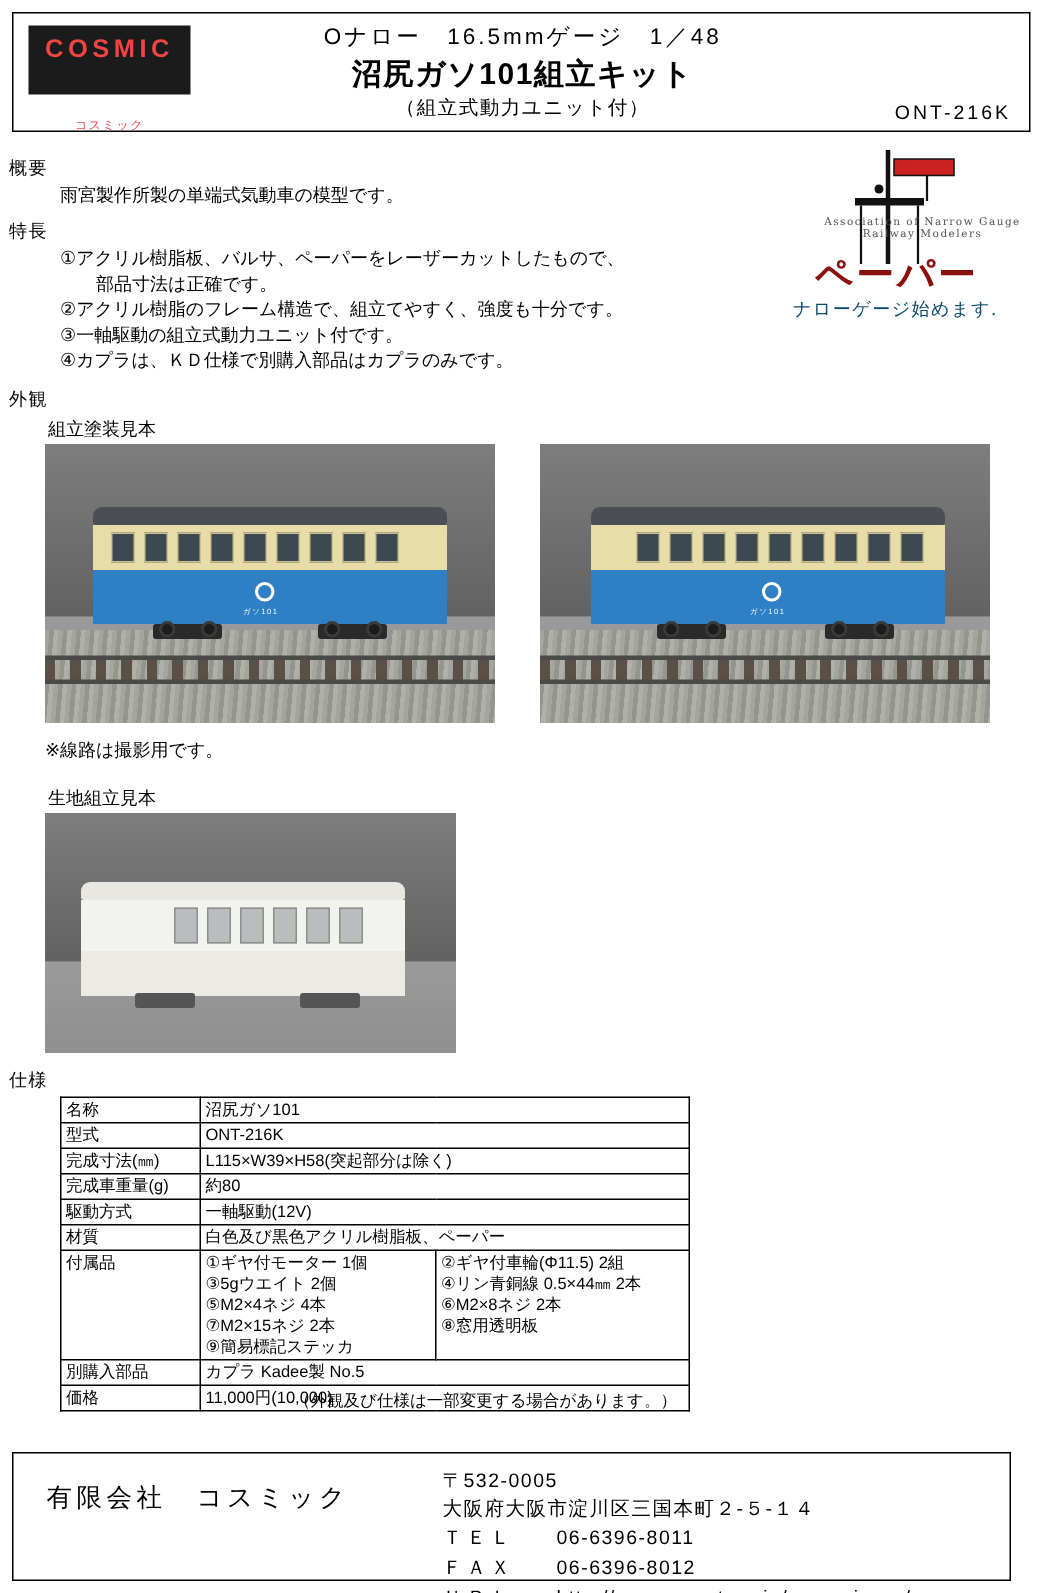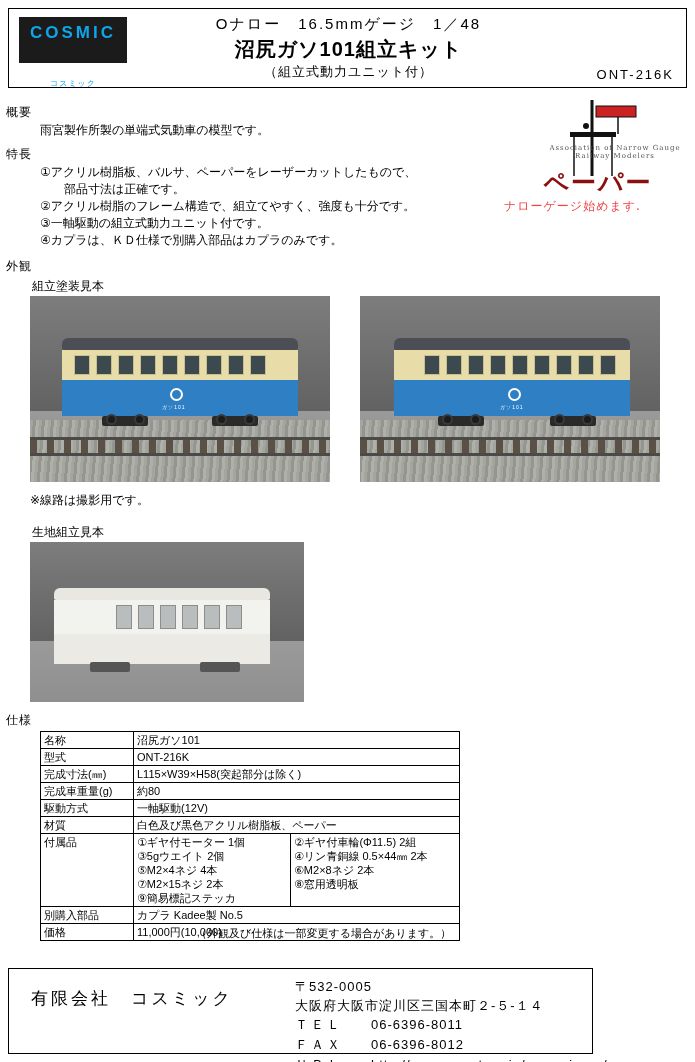--- a/index.html
+++ b/index.html
@@ -26,21 +26,21 @@
     left:8px; top:8px;
     width:679px; height:80px;
     border:1.5px solid #000;
     box-sizing:border-box;
   }
   .logo-box{
     position:absolute;
     left:10px; top:8px;
     width:108px; height:46px;
     background:#1b1b1b;
-    color:#0ea5e9;
+    color:#ef4444;
     text-align:center;
     box-sizing:border-box;
     padding-top:7px;
   }
   .logo-main{
     font-size:17px;
     letter-spacing:3px;
     font-weight:bold;
     line-height:18px;
   }
@@ -110,24 +110,24 @@
     font-family:"DejaVu Serif","Liberation Serif",serif;
     font-size:25px;
     font-weight:bold;
     color:#8a1010;
     letter-spacing:2px;
   }
   .emblem-sub{
     position:absolute;
     left:4px; top:100px;
     width:186px;
-    text-align:left;
+    text-align:center;
     font-family:"DejaVu Serif","Liberation Serif",serif;
     font-size:12px;
-    color:#ef4444;
+    color:#0c4a6e;
     letter-spacing:1px;
   }
   .emblem-eng{
     position:absolute;
     left:40px; top:46px;
     width:150px;
     text-align:center;
     font-family:"DejaVu Serif","Liberation Serif",serif;
     font-size:7px;
     color:#555;
@@ -224,21 +224,21 @@
   }
   .note-line{
     position:absolute;
     font-size:11px;
   }
 
   
   .footer{
     position:absolute;
     left:8px; top:968px;
-    width:585px; height:86px;
+    width:666px; height:86px;
     border:1.5px solid #000;
     box-sizing:border-box;
   }
   .company{
     position:absolute;left:22px; top:18px;
     font-size:17px; letter-spacing:3px;
   }
   .addr{
     position:absolute;left:286px; top:8px;
     font-size:13px; line-height:19px; letter-spacing:1px;

